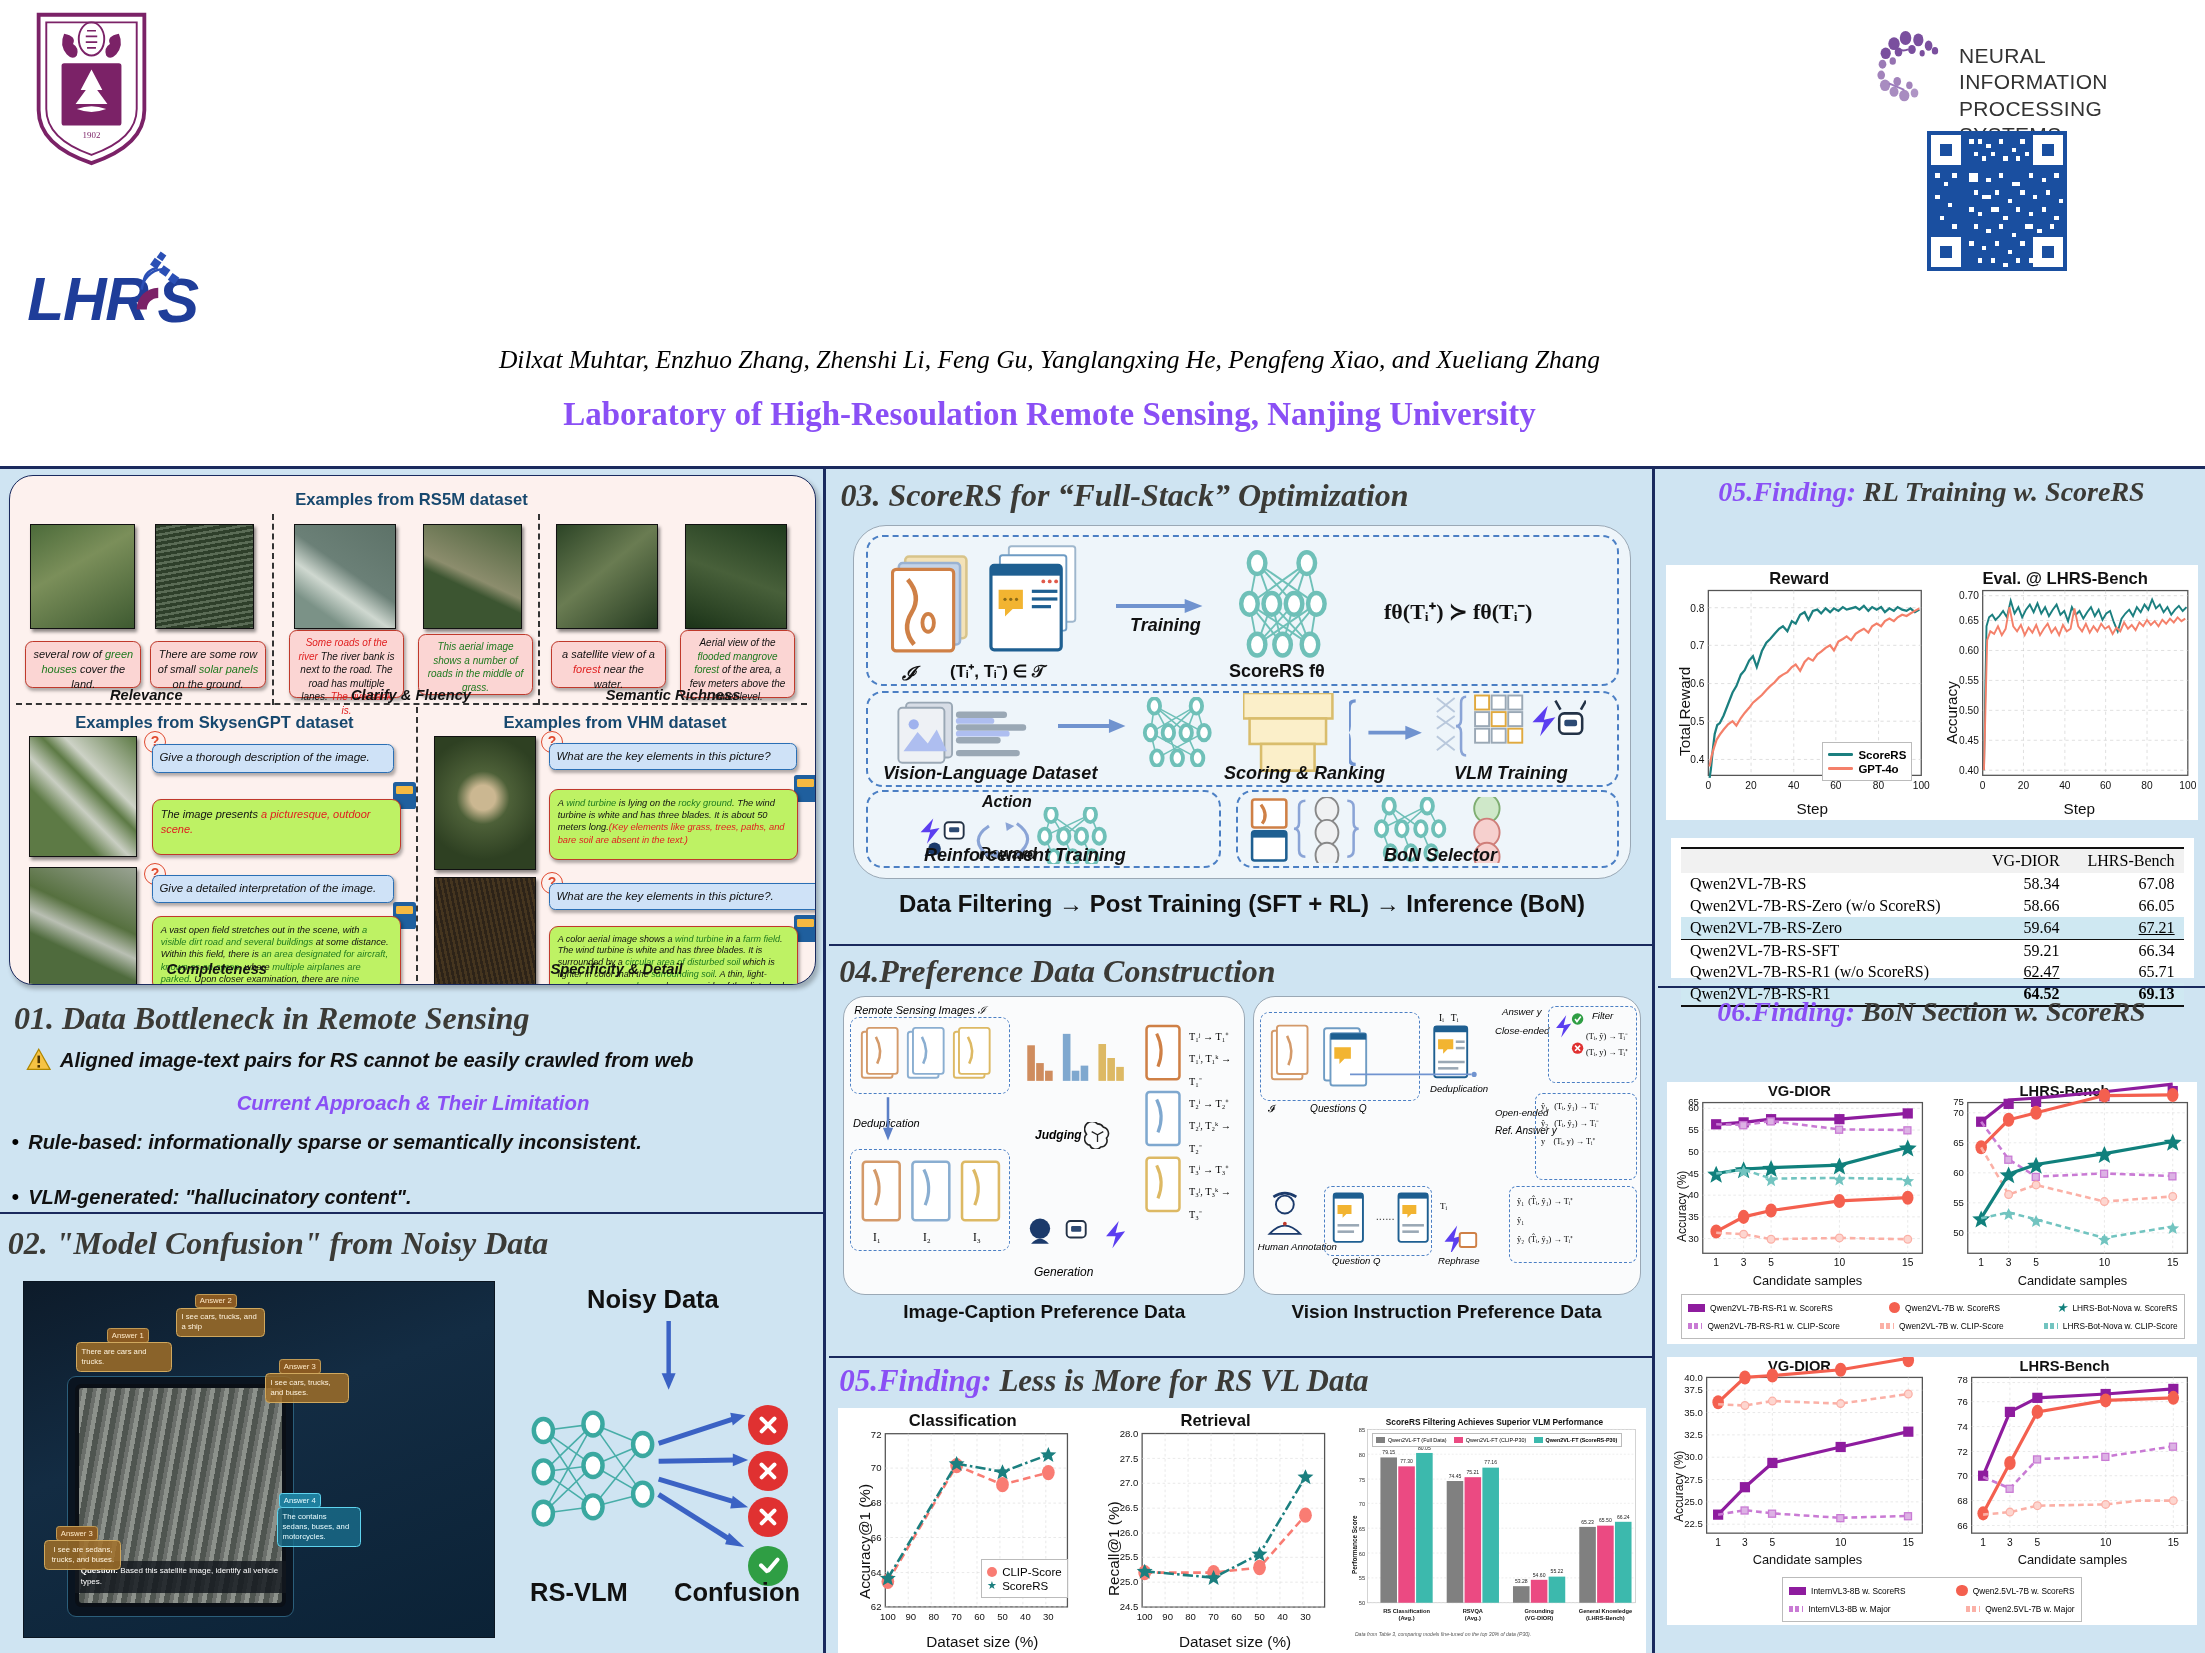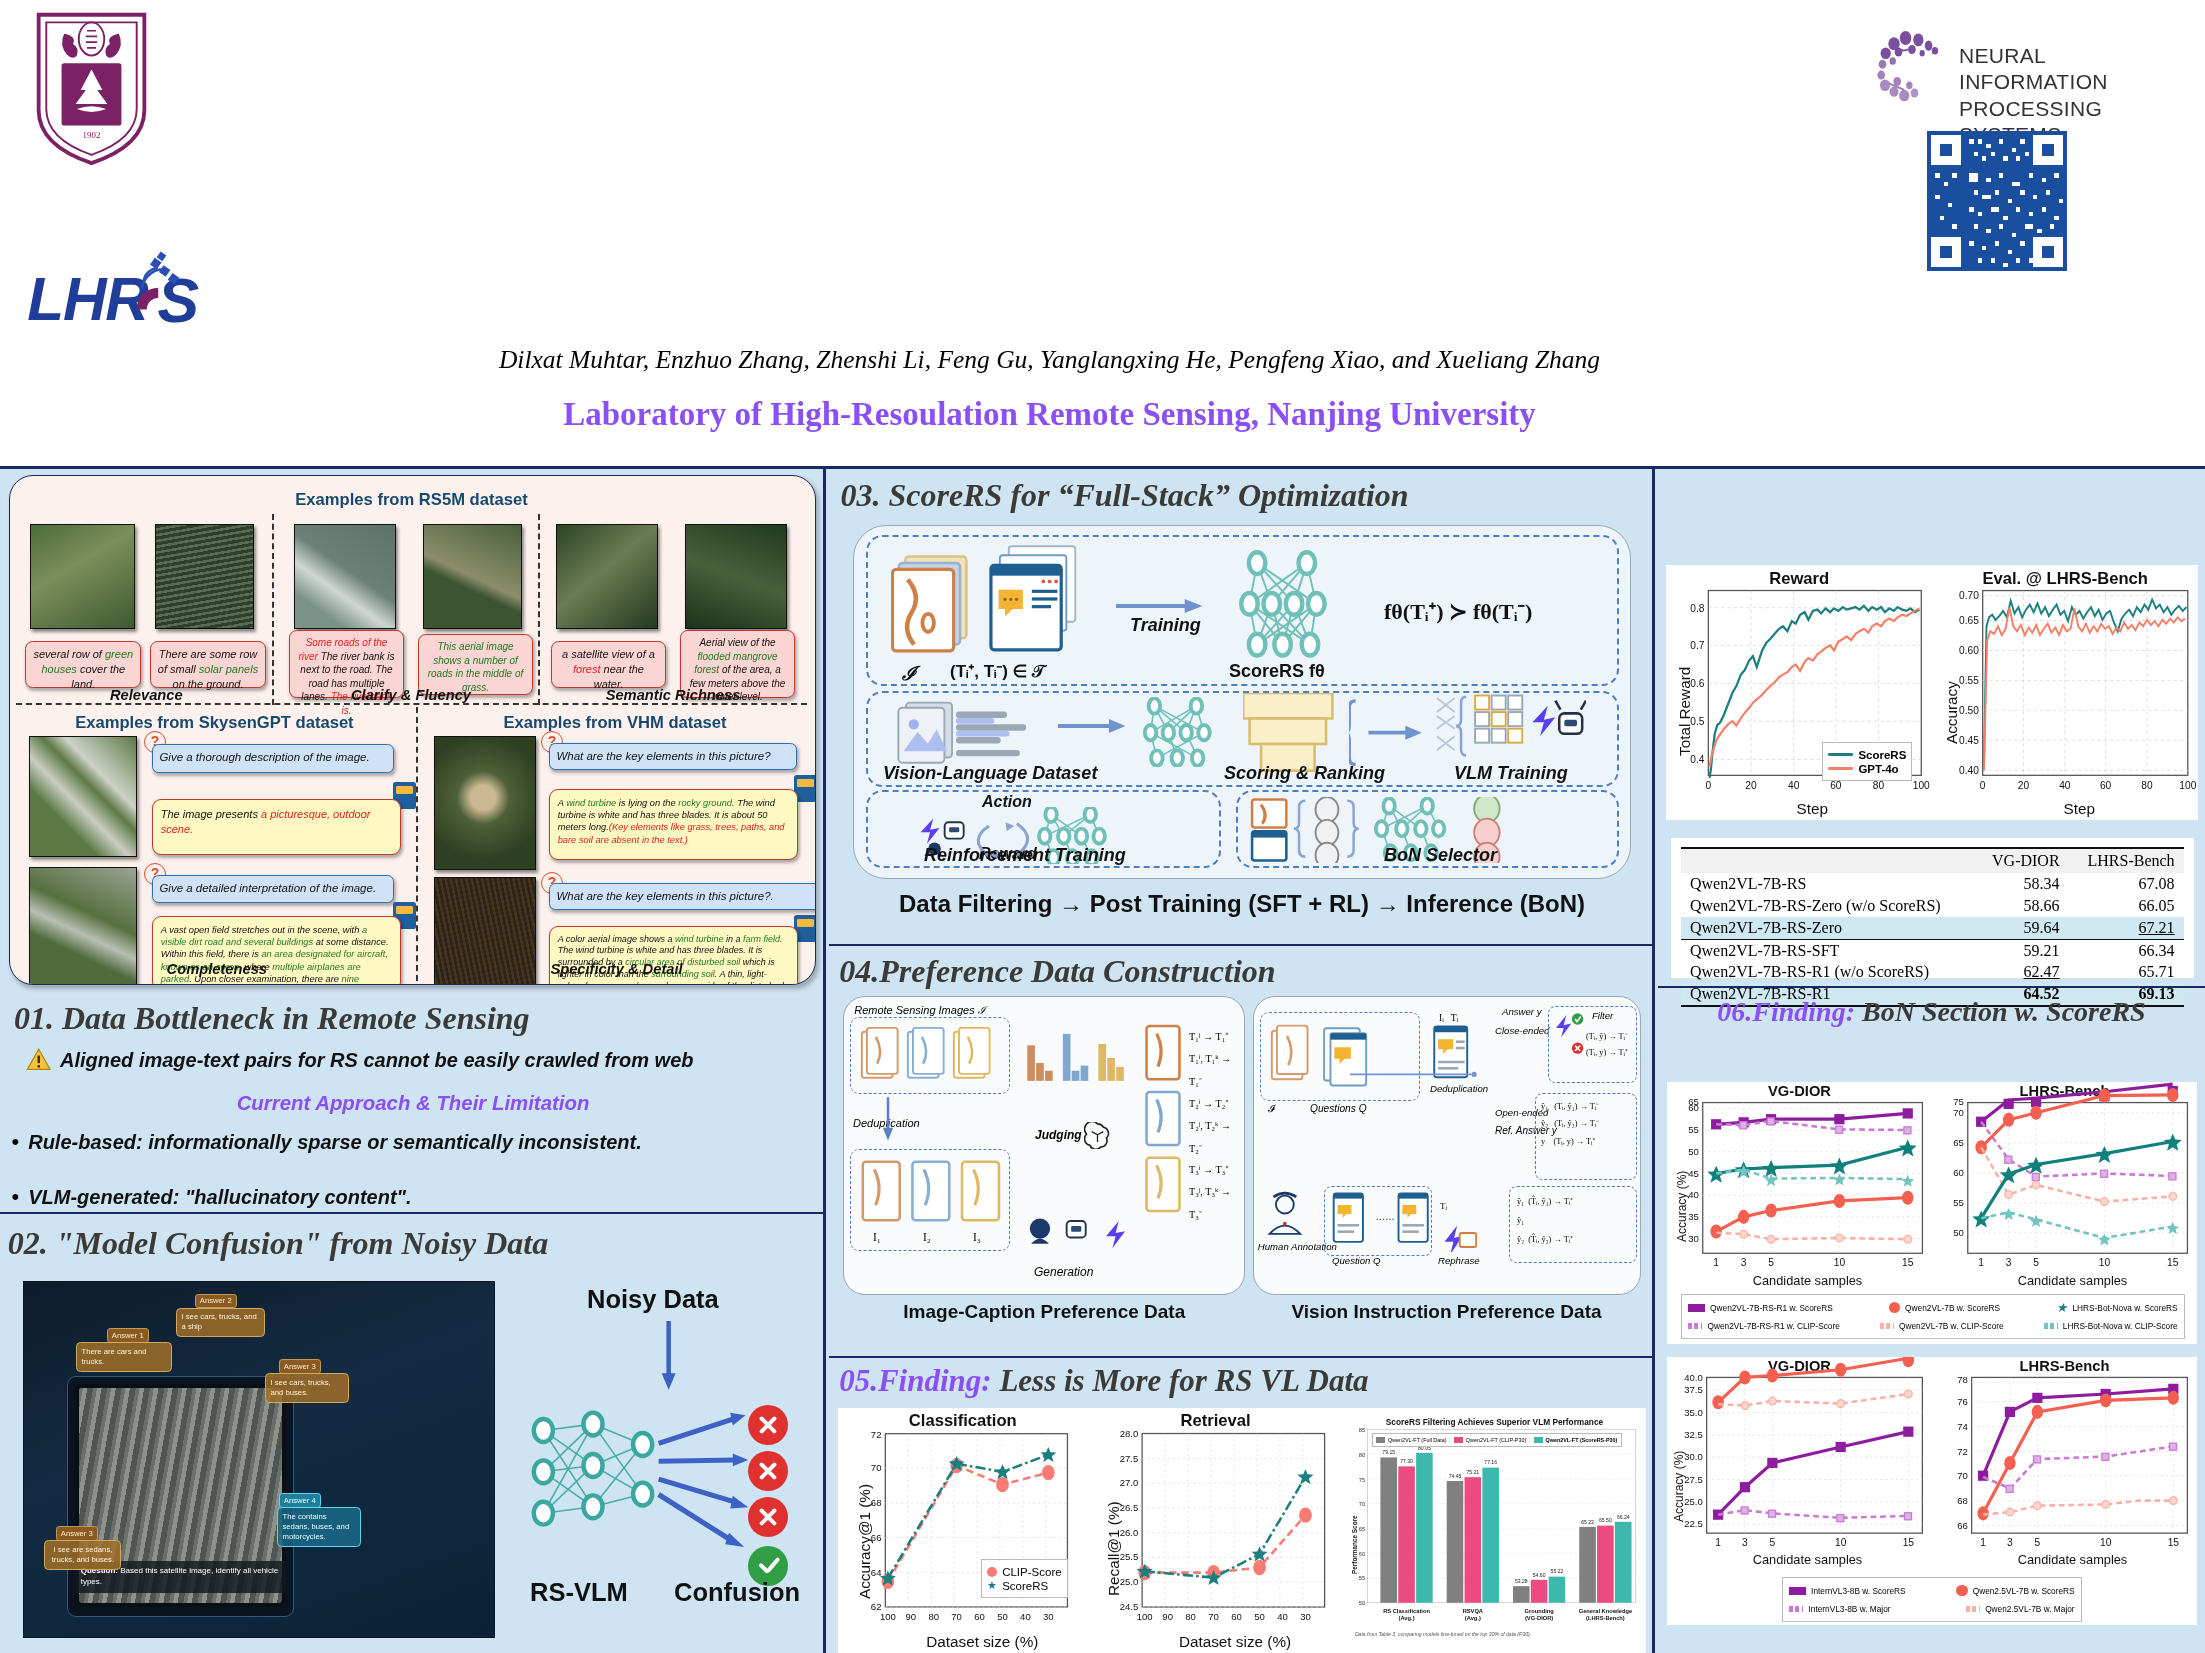--- a/index.html
+++ b/index.html
@@ -59,21 +59,21 @@
   .thumb { background:#2f4a2c; border:1.3px solid #111; box-shadow:1.9px 2.6px 3.2px rgba(0,0,0,.45); position:absolute; }
   .caption-box { position:absolute; background:#fbd5d3; border:1.6px solid #c0392b; border-radius:7.7px;
                  box-shadow:1.9px 2.6px 3.2px rgba(0,0,0,.3); font-style:italic; font-size:11px;
                  line-height:1.35; color:#111; padding:5.1px 5.7px; text-align:center; }
   .cap-red { color:#e02020; }
   .cap-green { color:#1f7a1f; }
   .crit-label { position:absolute; font-weight:bold; font-style:italic; font-size:14.7px; color:#111; text-align:center; }
   .q-bubble { position:absolute; background:#cfe2f7; border:1.6px solid #2a6fb5; border-radius:6.4px;
               box-shadow:1.9px 2.6px 3.2px rgba(0,0,0,.3); font-style:italic; font-size:11.5px; color:#111;
               padding:5.7px 6.4px; }
-  .a-bubble { position:absolute; background:#fef9c3; border:1.6px solid #c0392b; border-radius:9px;
+  .a-bubble { position:absolute; background:#bef264; border:1.6px solid #c0392b; border-radius:9px;
               box-shadow:1.9px 2.6px 3.2px rgba(0,0,0,.3); font-style:italic; font-size:11px; color:#111;
               padding:6.4px 7.7px; line-height:1.38; }
   .qmark { position:absolute; width:22px; height:22px; border:1.9px solid #e04a2f; border-radius:50%;
            color:#e04a2f; font-weight:bold; font-size:14px; text-align:center; line-height:18px; background:#fdf1ee;}
   .botico { position:absolute; width:23px; height:27px; background:#1f5f9e; border-radius:2.6px; }
   .botico::after{ content:""; position:absolute; left:3.2px; top:3.8px; width:16.6px; height:7.7px; background:#f5b942; border-radius:1.3px;}
 
   
   #sec01 { position:absolute; left:0; top:523px; width:826px; height:236px; }
   #sec01 .sec-title { font-size:32px; margin:9px 0 0 14px; }
@@ -1146,20 +1146,23 @@
               </span>
         </div>
       </div>
     </div>
   </div>
 </div>
 
 <div class="col" id="col-right">
 
   <div id="rt-sec05">
+    <div class="sec-title rt-head" style="top:0;">
+      <span class="sec-num">05.Finding:</span><span> RL Training w. ScoreRS</span>
+    </div>
 
     <div class="chart-box" style="left:7.7px; top:96px; width:532px; height:255px;">
 
       <div style="position:absolute;left:0;top:0;width:267px;height:255px;">
         <div class="ch-title" style="top:3.8px;">Reward</div>
         <div class="axlbl-y" style="left:10.2px; top:191px;">Total Reward</div>
         <div class="axlbl-x" style="left:38px; top:235px; width:217px;">Step</div>
         <svg style="position:absolute;left:0;top:0;" width="267" height="255" viewBox="0 0 418 400">
           <rect x="66" y="40" width="334" height="290" fill="#fff" stroke="#555" stroke-width="2"></rect>
           <g stroke="#ccc" stroke-dasharray="5 5">

